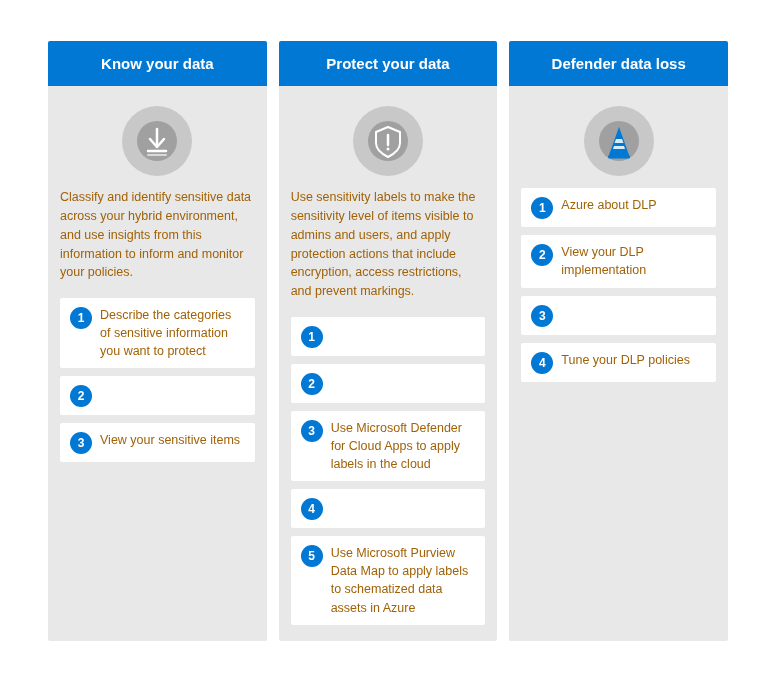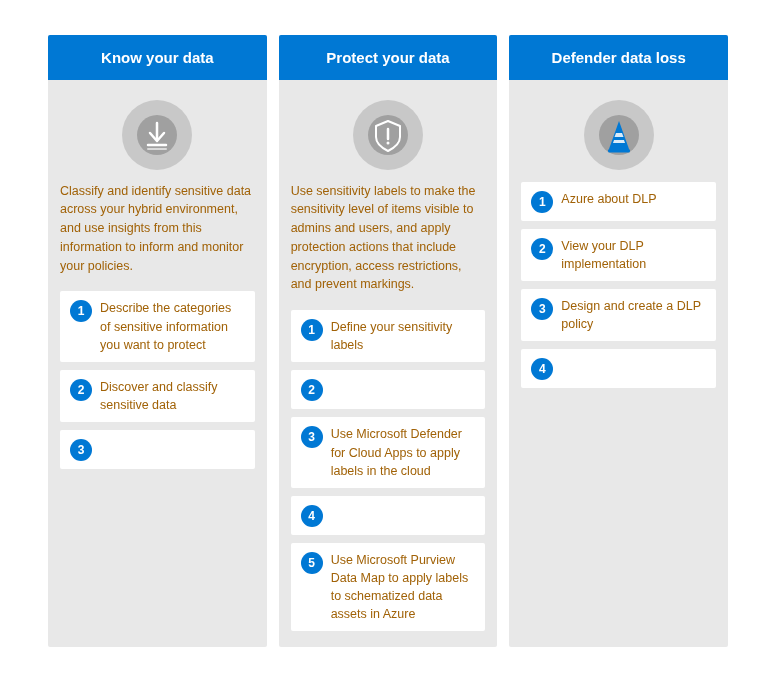--- a/index.html
+++ b/index.html
@@ -115,24 +115,24 @@
         </div>
       </div>
       <p class="description">Classify and identify sensitive data across your hybrid environment, and use insights from this information to inform and monitor your policies.</p>
       <div class="step-list">
         <div class="step-item">
           <div class="step-num">1</div>
           <span class="step-text">Describe the categories of sensitive information you want to protect</span>
         </div>
         <div class="step-item">
           <div class="step-num">2</div>
-          <span class="step-text">Discover and classify sensitive data</span>
         </div>
         <div class="step-item">
           <div class="step-num">3</div>
+          <span class="step-text">View your sensitive items</span>
         </div>
       </div>
     </div>
   </div>
 
   <div class="column">
     <div class="column-header">Protect your data</div>
     <div class="column-body">
       <div class="icon-area">
         <div class="icon-circle">
@@ -144,21 +144,20 @@
 
             <line x1="22" y1="16" x2="22" y2="26" stroke="#fff" stroke-width="2.5" stroke-linecap="round"></line>
             <circle cx="22" cy="30" r="1.5" fill="#fff"></circle>
           </svg>
         </div>
       </div>
       <p class="description">Use sensitivity labels to make the sensitivity level of items visible to admins and users, and apply protection actions that include encryption, access restrictions, and prevent markings.</p>
       <div class="step-list">
         <div class="step-item">
           <div class="step-num">1</div>
-          <span class="step-text">Define your sensitivity labels</span>
         </div>
         <div class="step-item">
           <div class="step-num">2</div>
         </div>
         <div class="step-item">
           <div class="step-num">3</div>
           <span class="step-text">Use Microsoft Defender for Cloud Apps to apply labels in the cloud</span>
         </div>
         <div class="step-item">
           <div class="step-num">4</div>
@@ -194,21 +193,21 @@
         <div class="step-item">
           <div class="step-num">1</div>
           <span class="step-text">Azure about DLP</span>
         </div>
         <div class="step-item">
           <div class="step-num">2</div>
           <span class="step-text">View your DLP implementation</span>
         </div>
         <div class="step-item">
           <div class="step-num">3</div>
-          <span class="step-text">Design and create a DLP policy</span>
         </div>
         <div class="step-item">
           <div class="step-num">4</div>
+          <span class="step-text">Tune your DLP policies</span>
         </div>
       </div>
     </div>
   </div>
 </div>
 
 </body></html>

